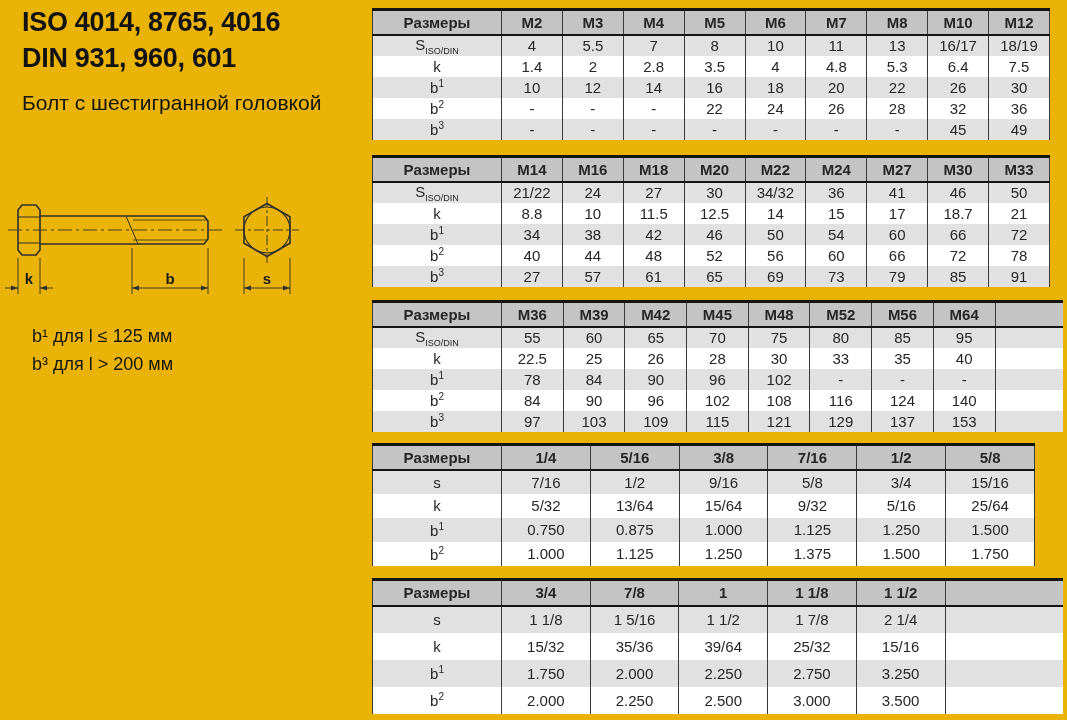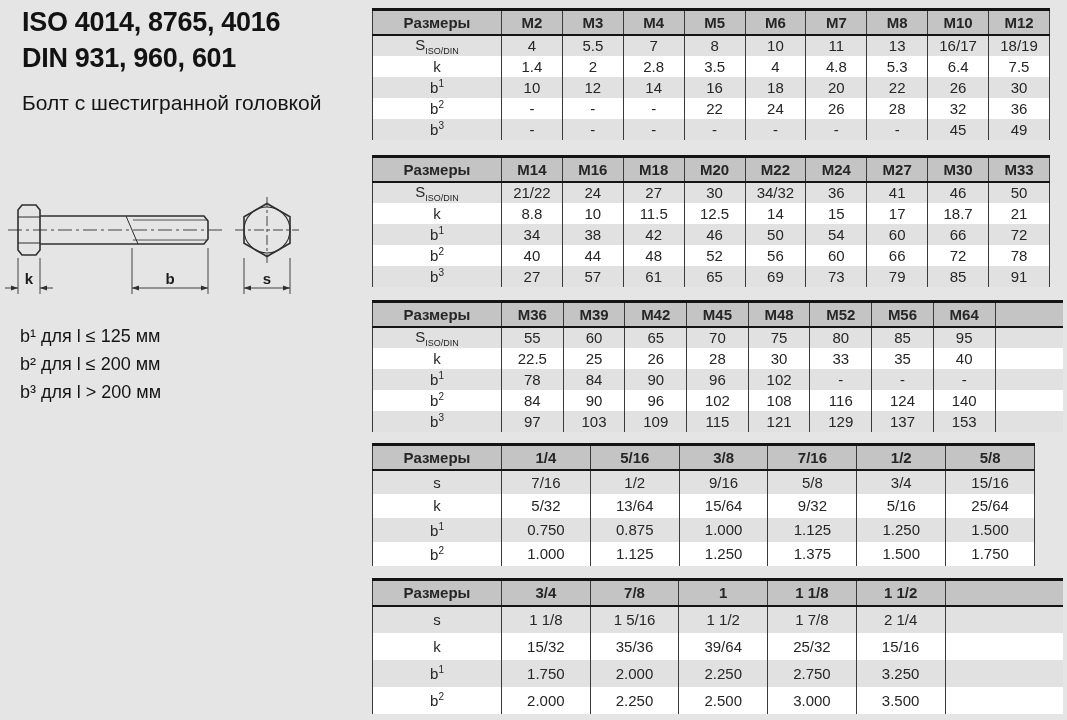--- a/index.html
+++ b/index.html
@@ -5,26 +5,26 @@
   :root{
     --header-bg:#c4c4c4;
     --row-shaded-bg:#e1e1e1;
     --border-color:#3a3a3a;
     --heavy-border:#141414;
     --text-color:#262626;
   }
   *{box-sizing:border-box;margin:0;padding:0}
   html,body{background:#fff}
   body{font-family:"Liberation Sans","DejaVu Sans",sans-serif;color:var(--text-color)}
-  #page{position:relative;width:1067px;height:720px;background:#e5e5e5;overflow:hidden}
+  #page{position:relative;width:1067px;height:720px;background:#eab308;overflow:hidden}
 
   
   .title{position:absolute;left:22px;top:4px;font-weight:bold;font-size:27px;line-height:36px;color:#121212;letter-spacing:-0.3px}
   .subtitle{position:absolute;left:22px;top:88px;font-size:21px;line-height:29px;color:#151515}
-  .notes{position:absolute;left:20px;top:322px;font-size:18px;line-height:28px;color:#151515}
+  .notes{position:absolute;left:32px;top:322px;font-size:18px;line-height:28px;color:#151515}
   .drawing{position:absolute;left:2px;top:190px;width:330px;height:112px}
   .drawing svg{display:block;width:100%;height:100%}
   .dwg-line{stroke:#2f2f2f;fill:none}
   .dwg-text{font-family:"Liberation Sans","DejaVu Sans",sans-serif;font-weight:bold;font-size:15px;fill:#1c1c1c;text-anchor:middle}
 
   
   .tbl-box{position:absolute;left:372px}
   .box-t0{top:8px;width:678px}
   .box-t1{top:155px;width:678px}
   .box-t2{top:300px;width:691px}
@@ -126,21 +126,20 @@
           <polygon points="242,98 249,95.6 249,100.4" fill="#2f2f2f"></polygon>
           <polygon points="288,98 281,95.6 281,100.4" fill="#2f2f2f"></polygon>
           <text class="dwg-text" x="265" y="94">s</text>
         </g>
       </g>
     </svg>
   </div>
 
   <div class="notes">
     <div>b¹ для l ≤ 125 мм</div>
-    <div>b² для l ≤ 200 мм</div>
     <div>b³ для l &gt; 200 мм</div>
   </div>
 
   <div class="tbl-box box-t0">
       <table>
         <colgroup>
           <col class="col-label">
           <col>
           <col>
           <col>

